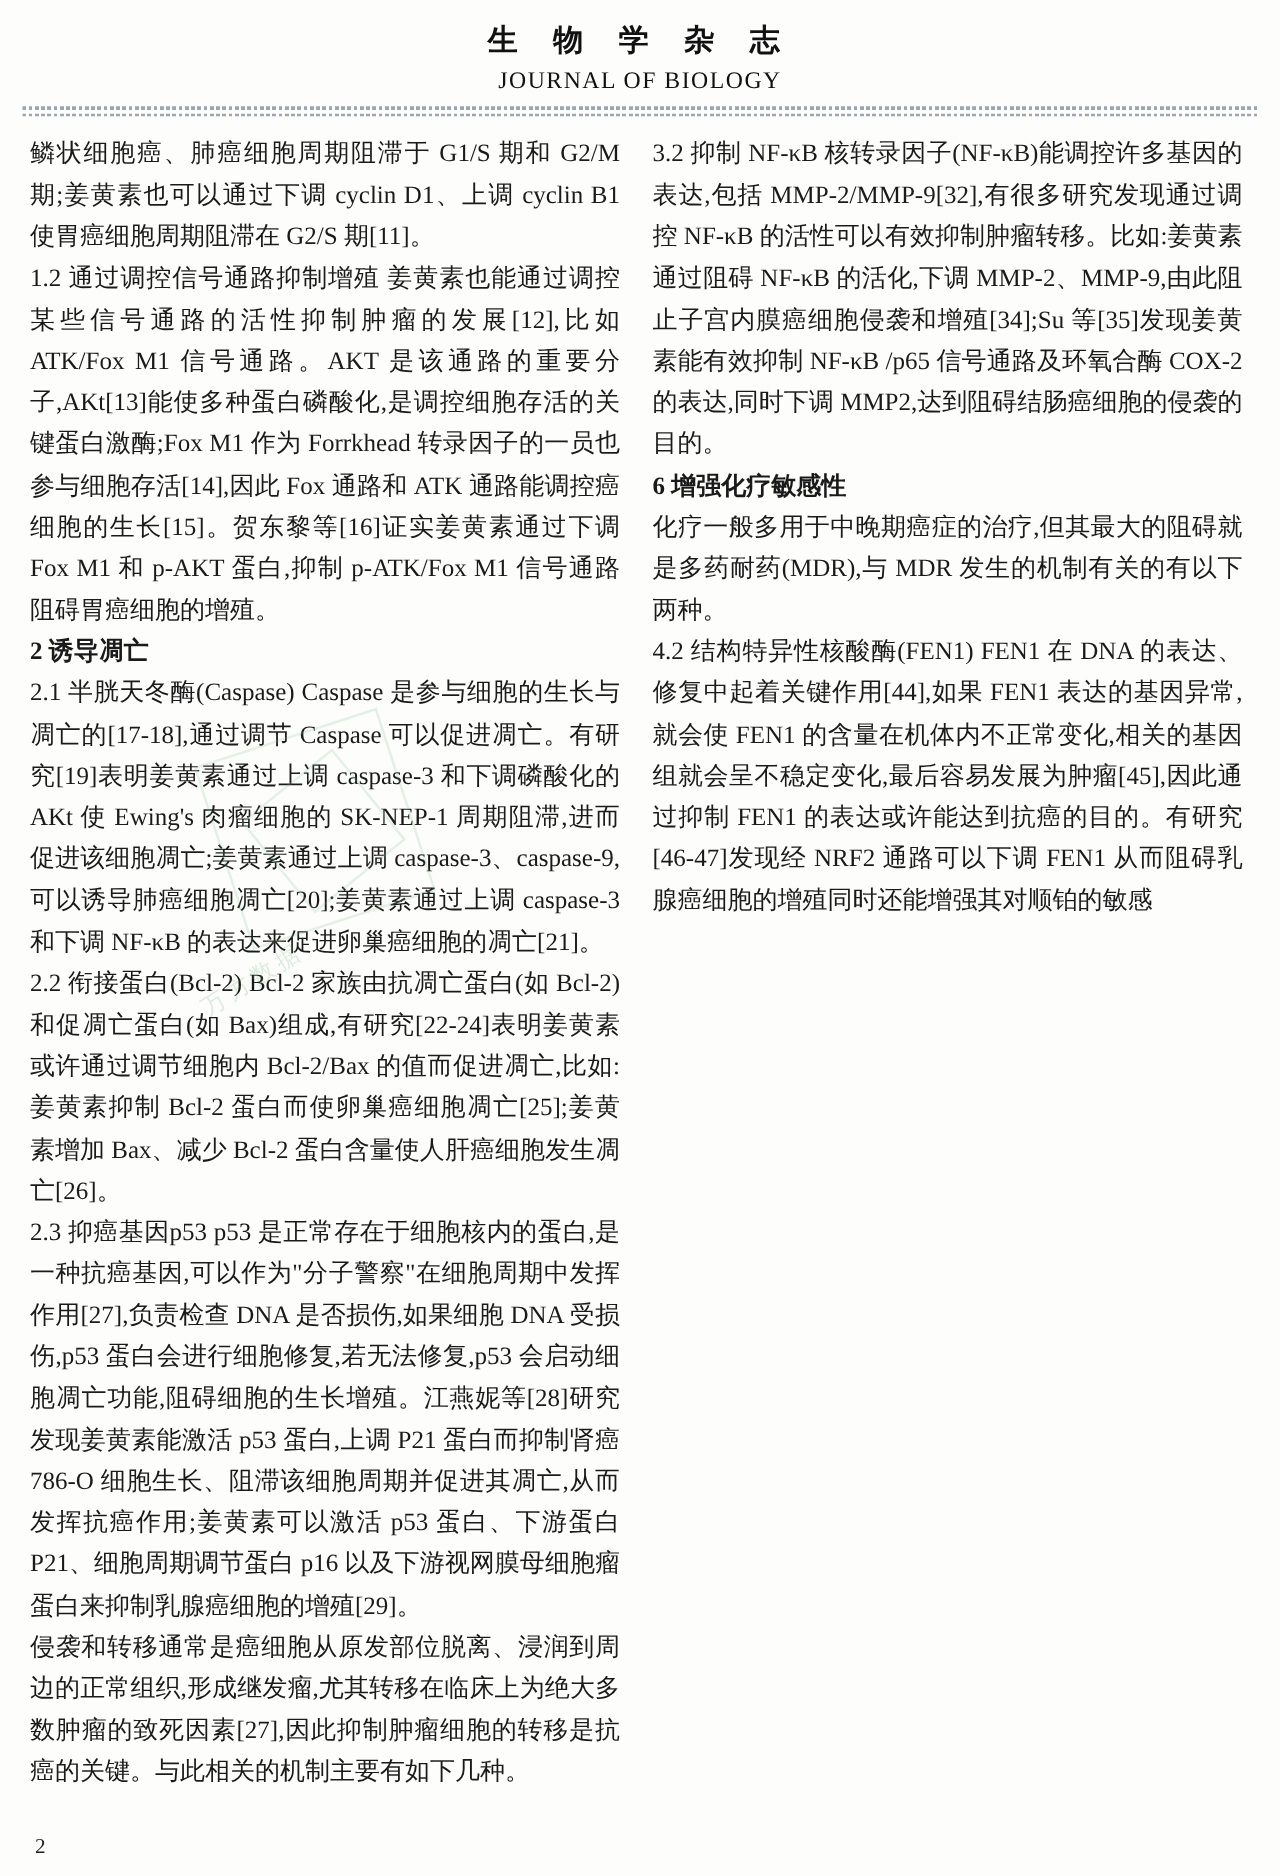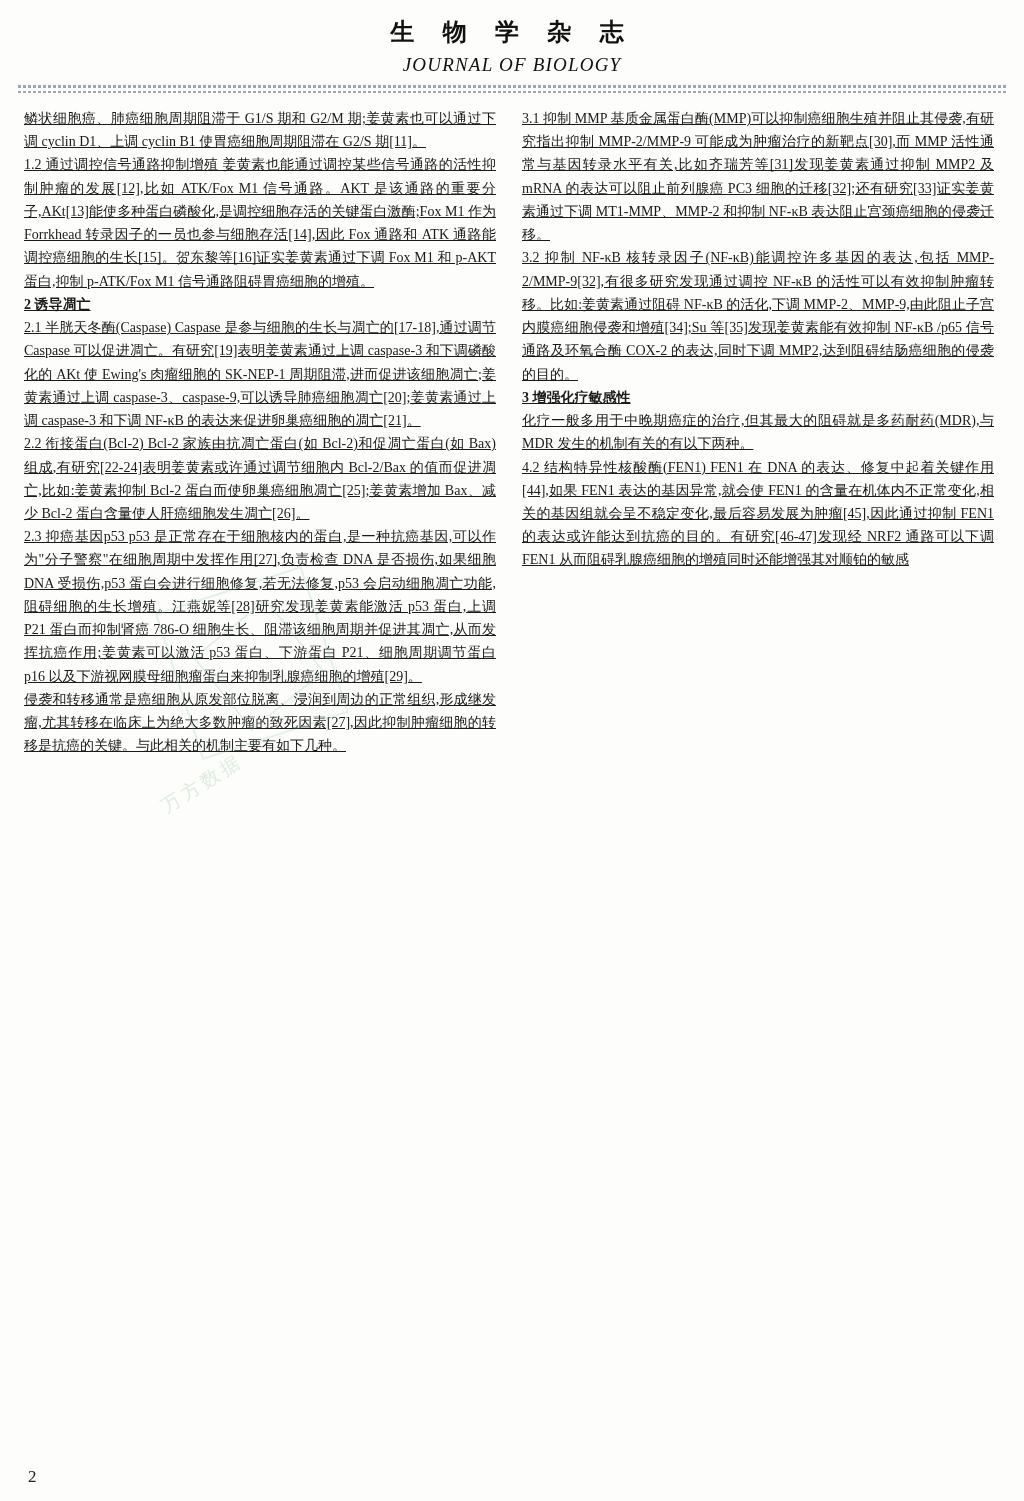--- a/index.html
+++ b/index.html
@@ -28,21 +28,20 @@
     letter-spacing: 10px;
     color: #111;
     margin: 0;
   }
   .header-en {
     font-family: "Liberation Serif", "DejaVu Serif", serif;
     font-size: 19px;
     letter-spacing: 1.2px;
     color: #111;
     margin: 6px 0 0 0;
-    font-style: italic;
   }
   .rule-wrap {
     margin-top: 9px;
     padding: 0 18px;
   }
   .rule-top {
     height: 3px;
     background: repeating-linear-gradient(to right, #9aa6b2 0px, #9aa6b2 3px, #ffffff 3px, #ffffff 5px);
   }
   .rule-bottom {
@@ -51,24 +50,23 @@
     background: repeating-linear-gradient(to right, #9aa6b2 0px, #9aa6b2 3px, #ffffff 3px, #ffffff 5px);
   }
   .columns {
     display: flex;
     gap: 26px;
     padding: 14px 24px 0 24px;
     box-sizing: border-box;
   }
   .col {
     width: 472px;
-    font-size: 14px;
+    font-size: 20px;
     line-height: 1.66;
     text-align: justify;
-    text-decoration: underline;
   }
   .col p {
     margin: 0;
     text-indent: 0;
   }
   .para-indent {
     text-indent: 2em;
   }
   .sec-head {
     font-weight: bold;
@@ -146,23 +144,22 @@
       <p>鳞状细胞癌、肺癌细胞周期阻滞于 G1/S 期和 G2/M 期;姜黄素也可以通过下调 cyclin D1、上调 cyclin B1 使胃癌细胞周期阻滞在 G2/S 期[11]。</p>
       <p>1.2  通过调控信号通路抑制增殖  姜黄素也能通过调控某些信号通路的活性抑制肿瘤的发展[12],比如 ATK/Fox M1 信号通路。AKT 是该通路的重要分子,AKt[13]能使多种蛋白磷酸化,是调控细胞存活的关键蛋白激酶;Fox M1 作为 Forrkhead 转录因子的一员也参与细胞存活[14],因此 Fox 通路和 ATK 通路能调控癌细胞的生长[15]。贺东黎等[16]证实姜黄素通过下调 Fox M1 和 p-AKT 蛋白,抑制 p-ATK/Fox M1 信号通路阻碍胃癌细胞的增殖。</p>
       <p class="sec-head">2   诱导凋亡</p>
       <p>2.1  半胱天冬酶(Caspase)  Caspase 是参与细胞的生长与凋亡的[17-18],通过调节 Caspase 可以促进凋亡。有研究[19]表明姜黄素通过上调 caspase-3 和下调磷酸化的 AKt 使 Ewing's 肉瘤细胞的 SK-NEP-1 周期阻滞,进而促进该细胞凋亡;姜黄素通过上调 caspase-3、caspase-9,可以诱导肺癌细胞凋亡[20];姜黄素通过上调 caspase-3 和下调 NF-κB 的表达来促进卵巢癌细胞的凋亡[21]。</p>
       <p>2.2  衔接蛋白(Bcl-2)  Bcl-2 家族由抗凋亡蛋白(如 Bcl-2)和促凋亡蛋白(如 Bax)组成,有研究[22-24]表明姜黄素或许通过调节细胞内 Bcl-2/Bax 的值而促进凋亡,比如:姜黄素抑制 Bcl-2 蛋白而使卵巢癌细胞凋亡[25];姜黄素增加 Bax、减少 Bcl-2 蛋白含量使人肝癌细胞发生凋亡[26]。</p>
       <p>2.3  抑癌基因p53   p53 是正常存在于细胞核内的蛋白,是一种抗癌基因,可以作为"分子警察"在细胞周期中发挥作用[27],负责检查 DNA 是否损伤,如果细胞 DNA 受损伤,p53 蛋白会进行细胞修复,若无法修复,p53 会启动细胞凋亡功能,阻碍细胞的生长增殖。江燕妮等[28]研究发现姜黄素能激活 p53 蛋白,上调 P21 蛋白而抑制肾癌 786-O 细胞生长、阻滞该细胞周期并促进其凋亡,从而发挥抗癌作用;姜黄素可以激活 p53 蛋白、下游蛋白 P21、细胞周期调节蛋白 p16 以及下游视网膜母细胞瘤蛋白来抑制乳腺癌细胞的增殖[29]。</p>
       <p class="para-indent">侵袭和转移通常是癌细胞从原发部位脱离、浸润到周边的正常组织,形成继发瘤,尤其转移在临床上为绝大多数肿瘤的致死因素[27],因此抑制肿瘤细胞的转移是抗癌的关键。与此相关的机制主要有如下几种。</p>
     </div>
 
     <div class="col">
-      <p>3.1  抑制 MMP   基质金属蛋白酶(MMP)可以抑制癌细胞生殖并阻止其侵袭,有研究指出抑制 MMP-2/MMP-9 可能成为肿瘤治疗的新靶点[30],而 MMP 活性通常与基因转录水平有关,比如齐瑞芳等[31]发现姜黄素通过抑制 MMP2 及 mRNA 的表达可以阻止前列腺癌 PC3 细胞的迁移[32];还有研究[33]证实姜黄素通过下调 MT1-MMP、MMP-2 和抑制 NF-κB 表达阻止宫颈癌细胞的侵袭迁移。</p>
       <p>3.2  抑制 NF-κB   核转录因子(NF-κB)能调控许多基因的表达,包括 MMP-2/MMP-9[32],有很多研究发现通过调控 NF-κB 的活性可以有效抑制肿瘤转移。比如:姜黄素通过阻碍 NF-κB 的活化,下调 MMP-2、MMP-9,由此阻止子宫内膜癌细胞侵袭和增殖[34];Su 等[35]发现姜黄素能有效抑制 NF-κB /p65 信号通路及环氧合酶 COX-2 的表达,同时下调 MMP2,达到阻碍结肠癌细胞的侵袭的目的。</p>
-      <p class="sec-head">3   增强化疗敏感性</p>
+      <p class="sec-head">6   增强化疗敏感性</p>
       <p class="para-indent">化疗一般多用于中晚期癌症的治疗,但其最大的阻碍就是多药耐药(MDR),与 MDR 发生的机制有关的有以下两种。</p>
       <p>4.2  结构特异性核酸酶(FEN1)  FEN1 在 DNA 的表达、修复中起着关键作用[44],如果 FEN1 表达的基因异常,就会使 FEN1 的含量在机体内不正常变化,相关的基因组就会呈不稳定变化,最后容易发展为肿瘤[45],因此通过抑制 FEN1 的表达或许能达到抗癌的目的。有研究[46-47]发现经 NRF2 通路可以下调 FEN1 从而阻碍乳腺癌细胞的增殖同时还能增强其对顺铂的敏感</p>
     </div>
 
   </div>
 
   <div class="page-num">2</div>
 
 </div>
 

